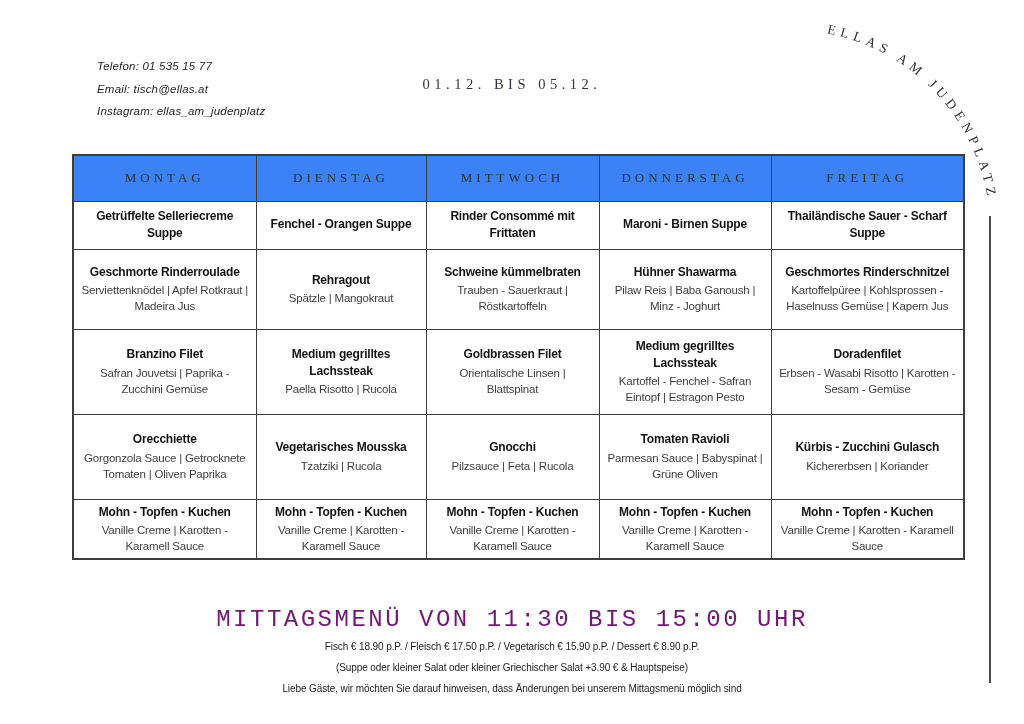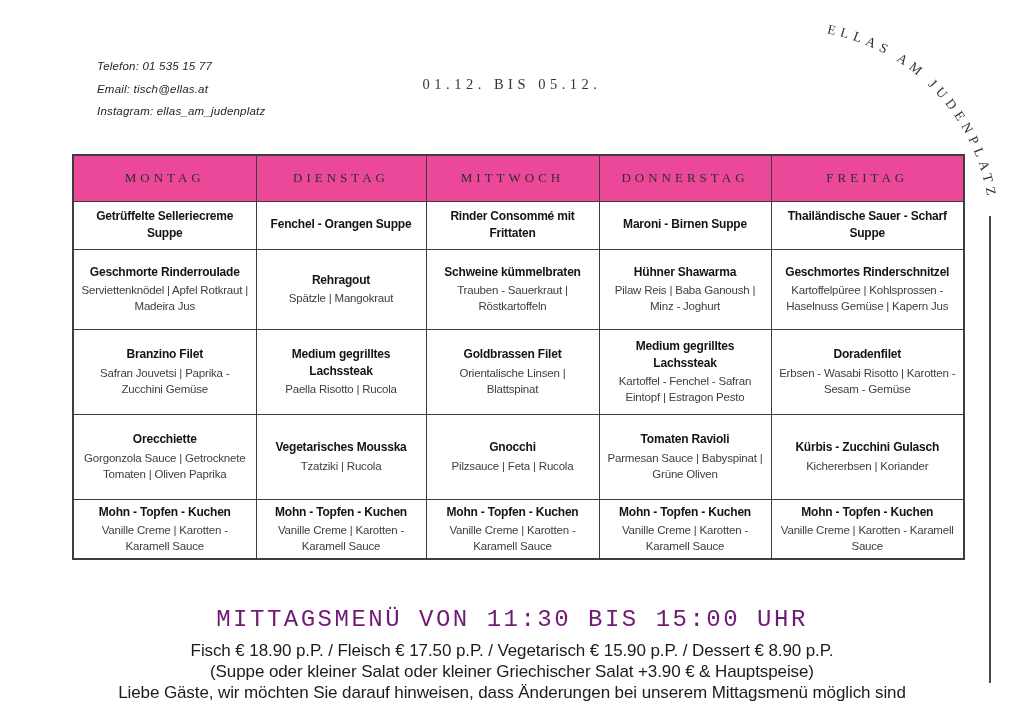--- a/index.html
+++ b/index.html
@@ -23,29 +23,29 @@
   table.menu{position:absolute;left:72px;top:154px;width:891px;border-collapse:collapse;table-layout:fixed;
     border:2px solid #3d3d3d;}
   table.menu th,table.menu td{border:1.5px solid #3d3d3d;vertical-align:middle;text-align:center;padding:4px 7px;}
   tr.head-row{height:46px;}
   tr.row-soup{height:48px;}
   tr.row-meat{height:80px;margin-top:12px;}
   tr.row-fish{height:85px;padding-left:13px;}
   tr.row-veg{height:85px;padding-left:36px;}
   tr.row-dessert{height:53px;}
   table.menu th{
-    background:#ec4899;color:#2e2e2e;font-family:"Liberation Serif","DejaVu Serif",serif;
+    background:#3b82f6;color:#2e2e2e;font-family:"Liberation Serif","DejaVu Serif",serif;
     font-weight:400;font-size:13px;letter-spacing:4px;
   }
   .dish{font-weight:bold;font-size:12px;color:#141414;letter-spacing:-.2px;line-height:1.45;}
   .desc{font-size:11.5px;color:#3e3e3e;letter-spacing:-.2px;line-height:1.4;margin-top:1px;}
   
   .hours{position:absolute;left:0;right:0;top:606px;text-align:center;
     font-family:Liberation Mono, monospace;font-size:24px;letter-spacing:2.5px;color:#701a75;}
-  .foot-line{position:absolute;left:0;right:0;text-align:center;font-size:17px;color:#1c1c1c;letter-spacing:-.1px;}
+  .foot-line{position:absolute;left:0;right:0;text-align:center;font-size:10px;color:#1c1c1c;letter-spacing:-.1px;}
   .prices{top:641px;}
   .supplement{top:662px;}
   .note{top:683px;}
 </style>
 </head>
 <body>
 
 <div class="page">
 
   <div class="contact">

